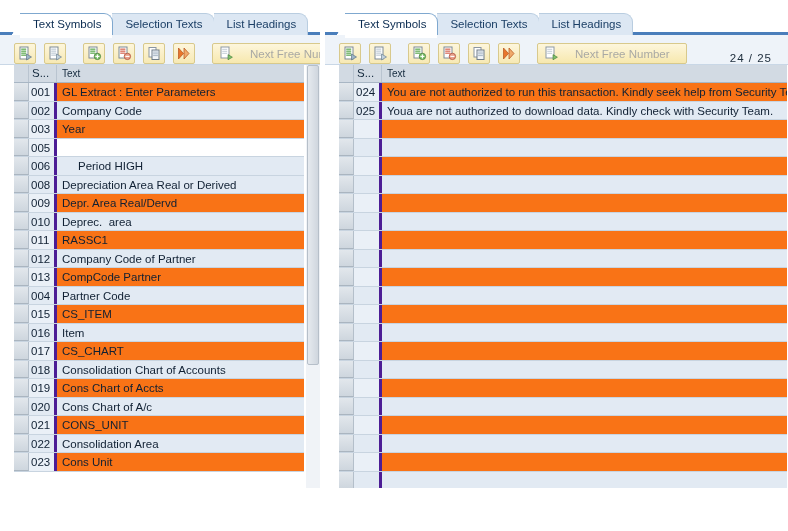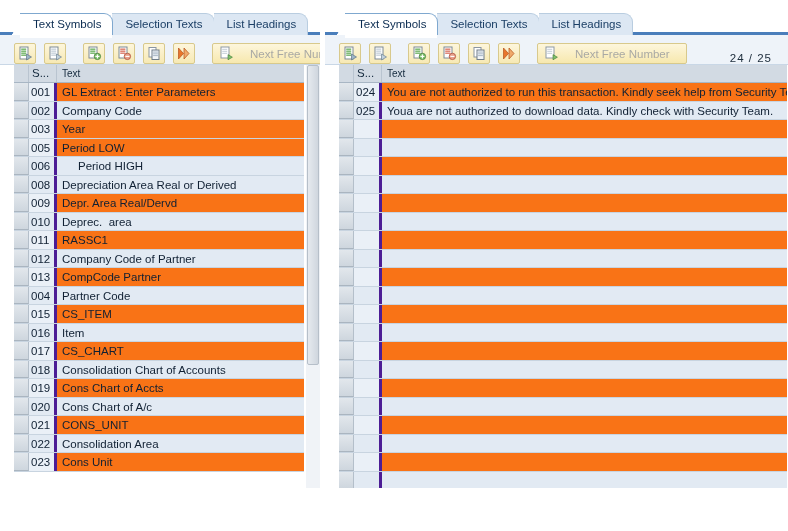--- a/index.html
+++ b/index.html
@@ -393,21 +393,20 @@
               <div class="r-text">Company Code</div>
             </div>
             <div class="row">
               <div class="r-sel"></div>
               <div class="r-id">003</div>
               <div class="r-text">Year</div>
             </div>
             <div class="row">
               <div class="r-sel"></div>
               <div class="r-id">005</div>
-              <div class="r-text">Period LOW</div>
             </div>
             <div class="row alt">
               <div class="r-sel"></div>
               <div class="r-id">006</div>
               <div class="r-text">     Period HIGH</div>
             </div>
             <div class="row alt">
               <div class="r-sel"></div>
               <div class="r-id">008</div>
               <div class="r-text">Depreciation Area Real or Derived</div>

